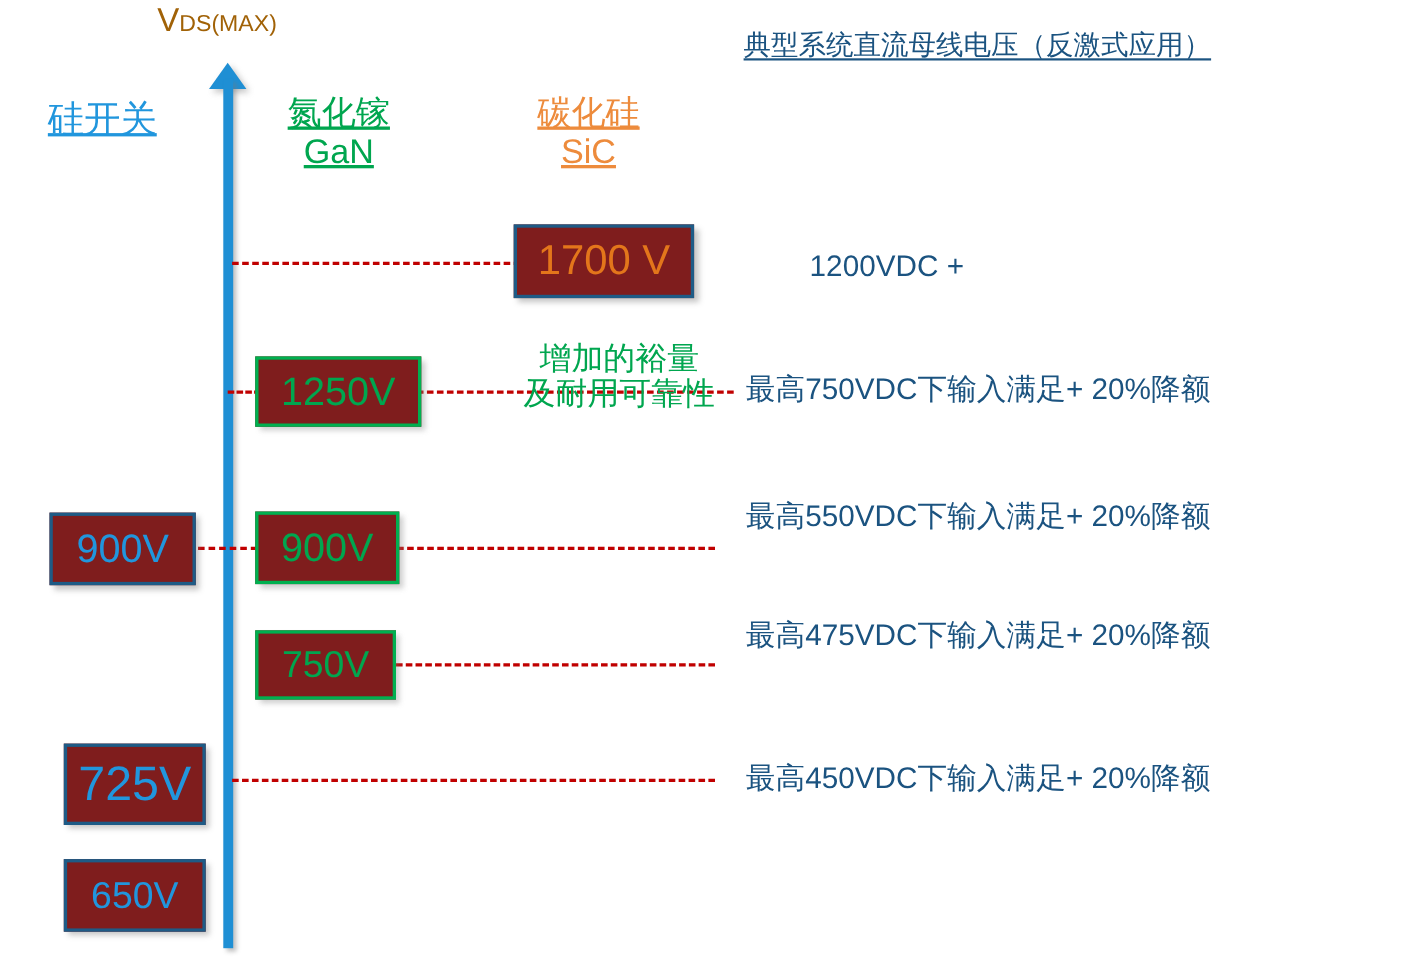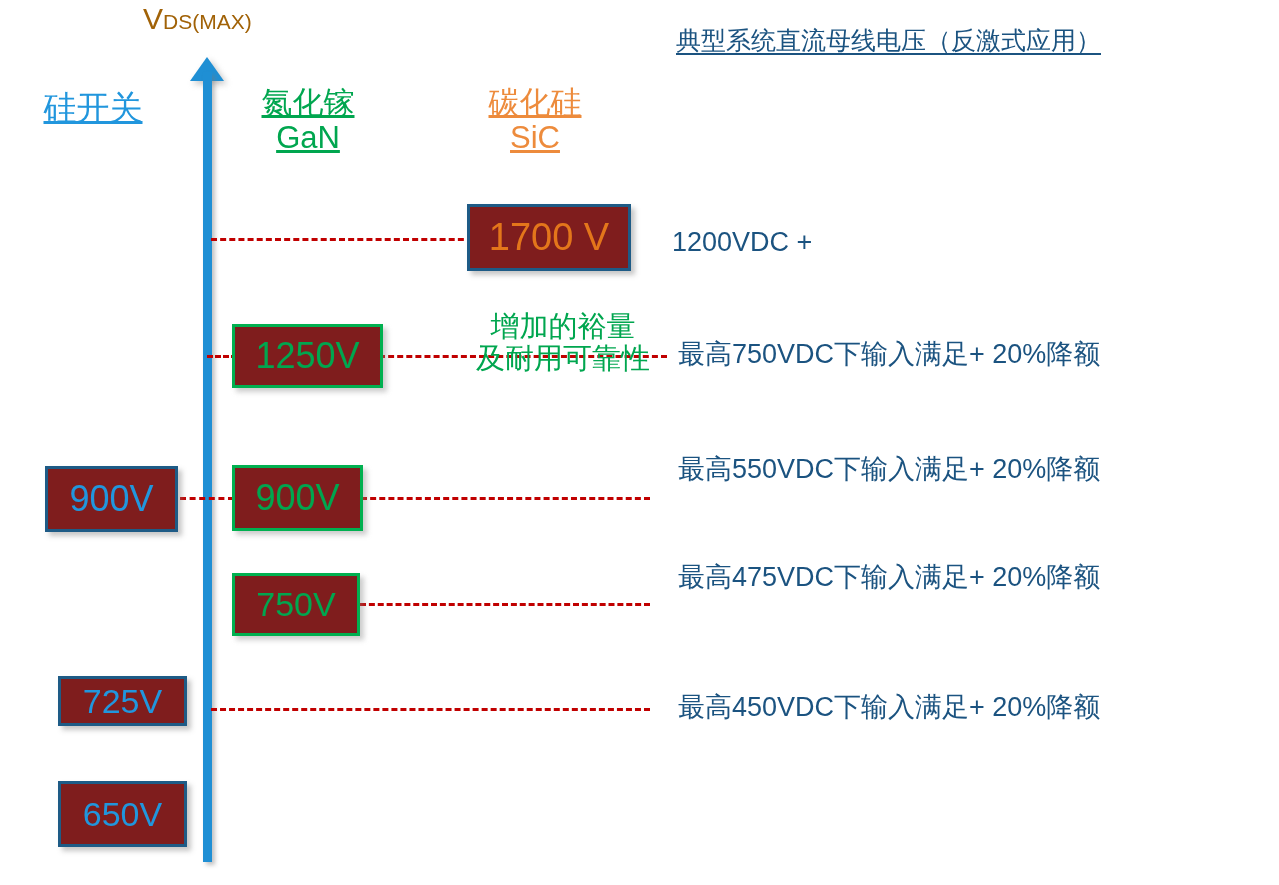--- a/index.html
+++ b/index.html
@@ -155,40 +155,40 @@
 
   <div class="col-head sic">
     <div>碳化硅</div>
     <div>SiC</div>
   </div>
 
   <div class="page-title">典型系统直流母线电压（反激式应用）</div>
 
   <div class="dash" style="left:211px; top:238px; width:262px;"></div>
   <div class="vbox sic" style="left:467px; top:204px; width:164px; height:67px; font-size:38px;">1700 V</div>
-  <div class="rnote" style="left:672px; top:229px;">1200VDC +</div>
+  <div class="rnote" style="left:736px; top:229px;">1200VDC +</div>
 
   <div class="dash" style="left:207px; top:355px; width:30px;"></div>
   <div class="vbox gan" style="left:232px; top:324px; width:151px; height:64px; font-size:36px;">1250V</div>
   <div class="dash" style="left:379px; top:355px; width:288px;"></div>
   <div class="margin-note" style="left:468px; top:310px; width:190px;">
     <div>增加的裕量</div>
     <div>及耐用可靠性</div>
   </div>
   <div class="rnote" style="left:678px; top:341px;">最高750VDC下输入满足+ 20%降额</div>
 
   <div class="vbox si" style="left:45px; top:466px; width:133px; height:66px; font-size:36px;">900V</div>
   <div class="dash" style="left:180px; top:497px; width:54px;"></div>
   <div class="vbox gan" style="left:232px; top:465px; width:131px; height:66px; font-size:36px;">900V</div>
   <div class="dash" style="left:361px; top:497px; width:289px;"></div>
   <div class="rnote" style="left:678px; top:456px;">最高550VDC下输入满足+ 20%降额</div>
 
   <div class="vbox gan" style="left:232px; top:573px; width:128px; height:63px; font-size:34px;">750V</div>
   <div class="dash" style="left:360px; top:603px; width:290px;"></div>
   <div class="rnote" style="left:678px; top:564px;text-align:right;">最高475VDC下输入满足+ 20%降额</div>
 
-  <div class="vbox si" style="left:58px; top:676px; width:129px; height:50px; font-size:34px;">725V</div>
+  <div class="vbox si" style="left:58px; top:676px; width:129px; height:74px; font-size:44px;">725V</div>
   <div class="dash" style="left:211px; top:708px; width:439px;"></div>
   <div class="rnote" style="left:678px; top:694px;">最高450VDC下输入满足+ 20%降额</div>
 
   <div class="vbox si" style="left:58px; top:781px; width:129px; height:66px; font-size:34px;">650V</div>
 
 </div>
 
 </body></html>

